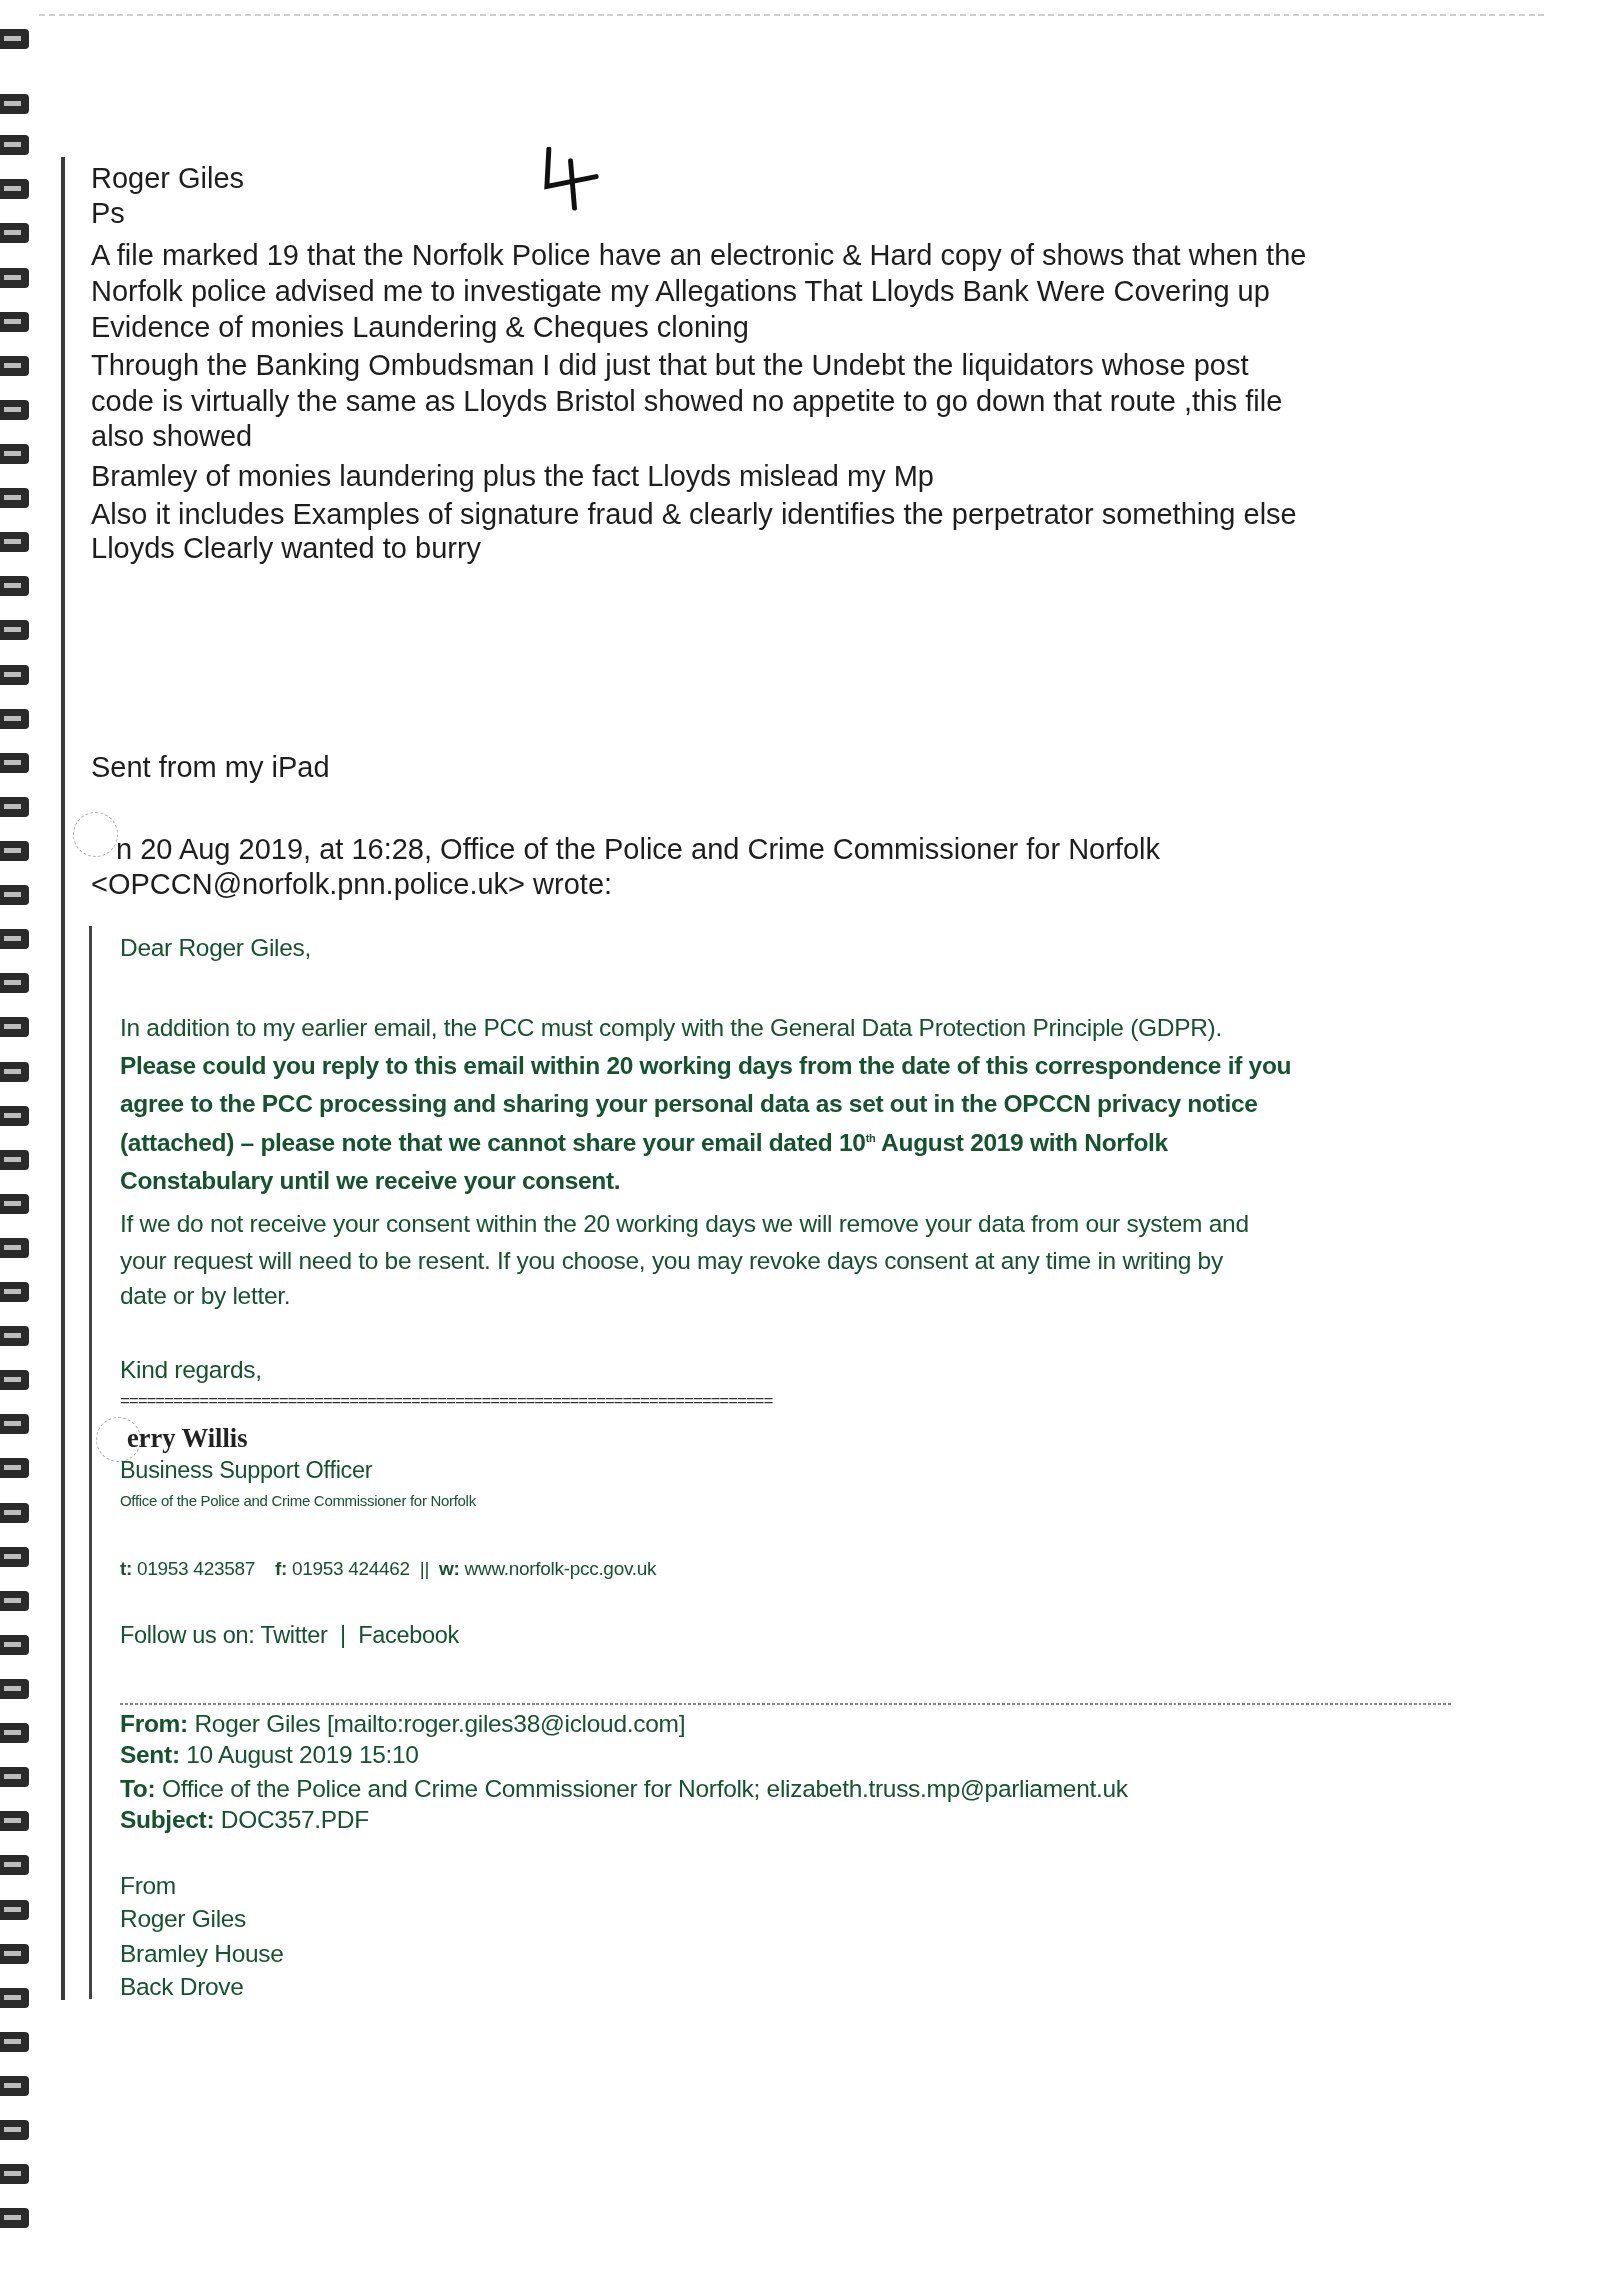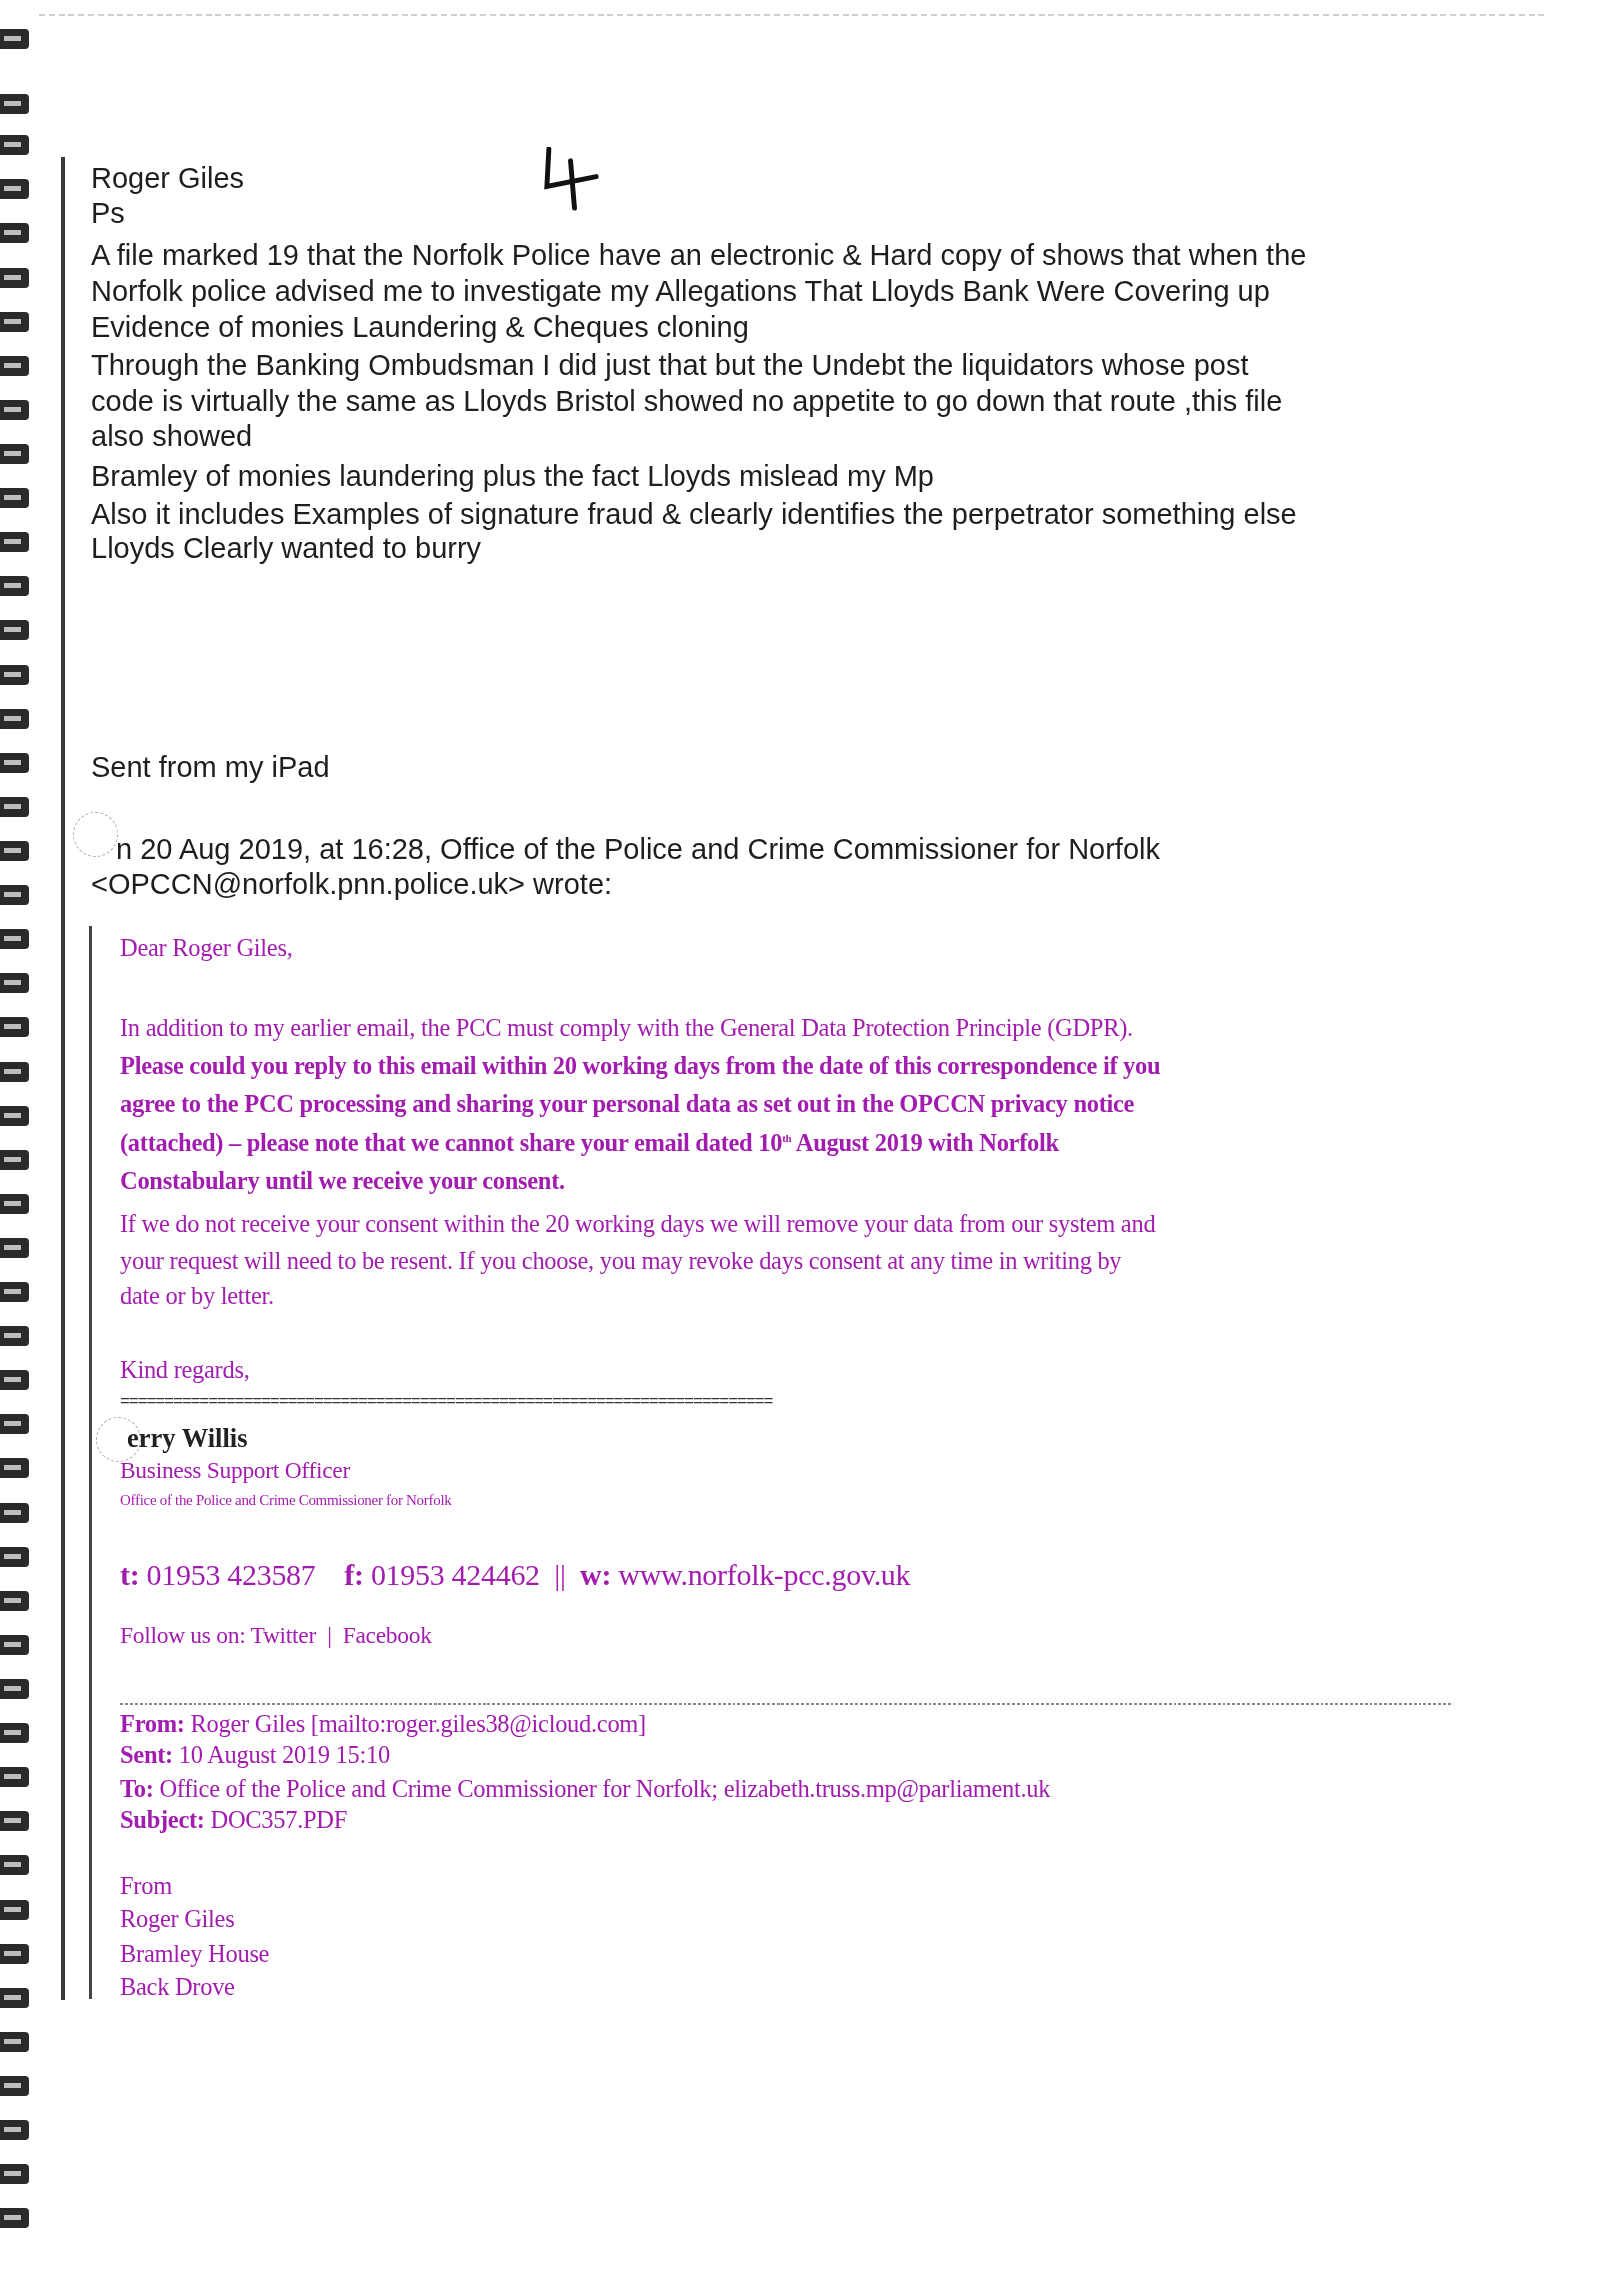--- a/index.html
+++ b/index.html
@@ -11,21 +11,21 @@
   .abs { position:absolute; white-space:nowrap; }
   .top-edge { position:absolute; left:39px; top:13.7px; width:1509px; height:2px;
     background:repeating-linear-gradient(90deg,#cfcfcf 0 5.9px,transparent 5.9px 9.8px); }
   .binding { position:absolute; left:0; top:0; width:39px; height:2292px; }
   .tab { position:absolute; left:0; width:29px; height:19.6px;
     background:#2a2a2a; border-radius:0 3.9px 3.9px 0; }
   .tab::after { content:""; position:absolute; left:3.9px; top:6.9px; width:17.6px; height:4.9px; background:#bdbdbd; }
   .outer-bar { position:absolute; left:61px; top:157px; width:3.9px; height:1843px; background:#3a3a3a; }
   .inner-bar { position:absolute; left:89px; top:926px; width:2.9px; height:1073px; background:#444; }
   .ios { font-family:"Liberation Sans", sans-serif; font-size:29px; color:#1e1e1e; left:91px; }
-  .cal { font-family:Liberation Serif, serif; font-size:24.5px; color:#a21caf; left:120px; letter-spacing:-0.3px; }
+  .cal { font-family:Liberation Sans, sans-serif; font-size:24.5px; color:#14532d; left:120px; letter-spacing:-0.3px; }
   .bold { font-weight:bold; }
   .serif { font-family:"Liberation Serif", serif; }
   .hole { position:absolute; width:43px; height:43px; border-radius:50%;
     border:1px dashed #aaa; background:#fff; }
   .hand { position:absolute; left:539px; top:147px; width:69px; height:74px; }
   .sep-eq { left:120px; font-family:"Liberation Mono", monospace; font-size:16.7px; letter-spacing:-1.2px; color:#333; }
   .dotted-sep { position:absolute; left:120px; top:1703px; width:1333px; height:2px;
     background:repeating-linear-gradient(90deg,#888 0 2.9px,transparent 2.9px 4.9px); }
   sup { font-size:11px; }
 </style>
@@ -124,21 +124,21 @@
 <div class="abs cal" style="top:1282px">date or by letter.</div>
 
 <div class="abs cal" style="top:1356px">Kind regards,</div>
 <div class="abs sep-eq" style="top:1392px">==========================================================================</div>
 
 <div class="hole" style="left:96px;top:1417px"></div>
 <div class="abs serif bold" style="top:1423px;left:127px;font-size:26.5px;color:#222">erry Willis</div>
 <div class="abs cal" style="top:1457px;font-size:23.5px">Business Support Officer</div>
 <div class="abs cal" style="top:1492px;font-size:15px">Office of the Police and Crime Commissioner for Norfolk</div>
 
-<div class="abs cal" style="top:1558px;font-size:30px">
+<div class="abs cal" style="top:1558px;font-size:19px">
   <span class="bold">t:</span>
   <span>01953 423587</span>
   &nbsp;&nbsp;
   <span class="bold">f:</span>
   <span>01953 424462</span>
   &nbsp;<span>||</span>&nbsp;
   <span class="bold">w:</span>
   <span>www.norfolk-pcc.gov.uk</span>
 </div>
 

